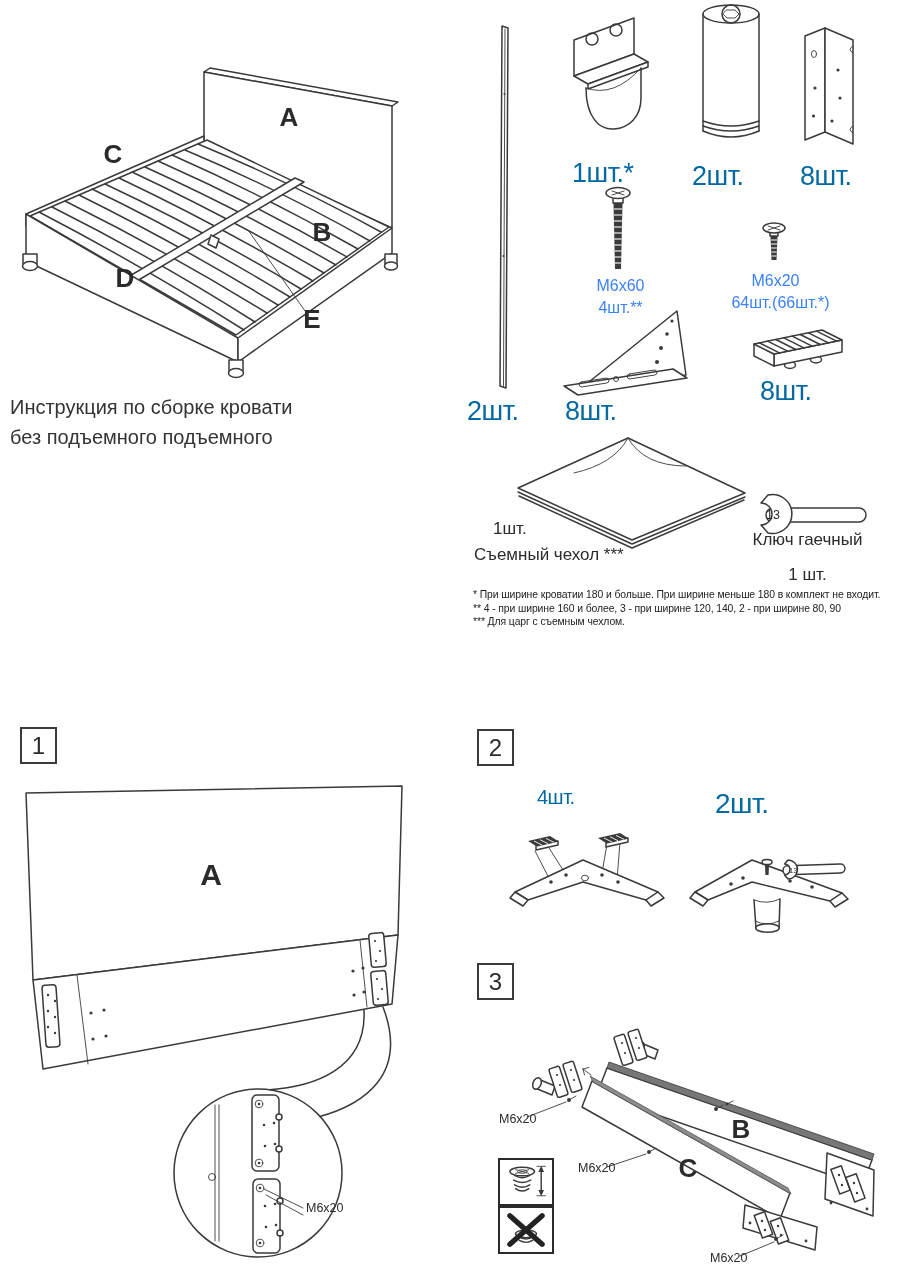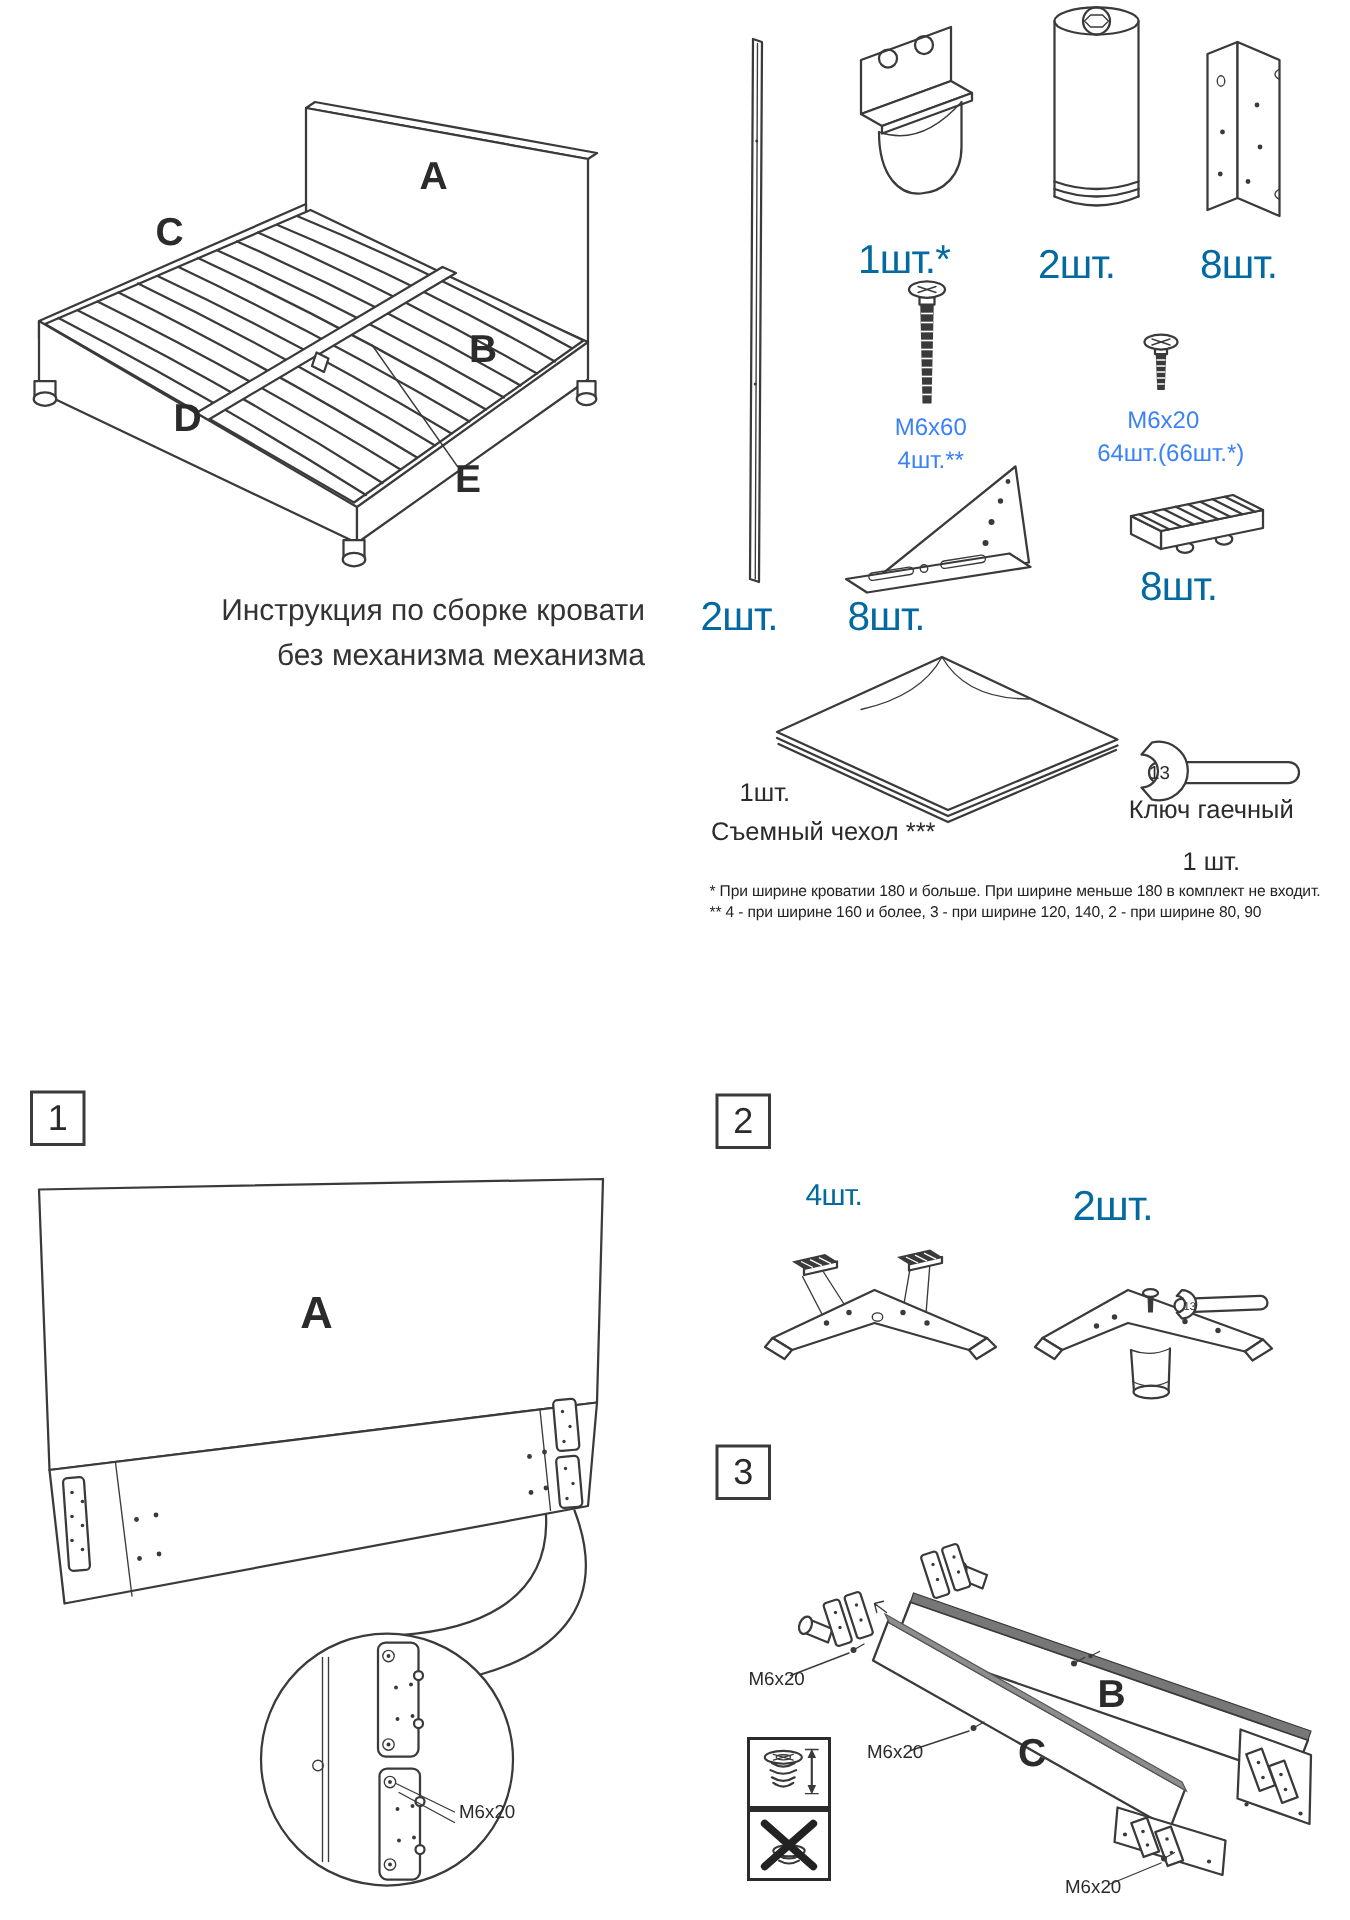--- a/index.html
+++ b/index.html
@@ -3,21 +3,21 @@
 <meta charset="utf-8">
 <style>
   html,body{margin:0;padding:0;background:#fff;}
   .page{position:relative;width:900px;height:1280px;background:#fff;overflow:hidden;
         font-family:"Liberation Sans",sans-serif;color:#2b2b2b;}
   .abs{position:absolute;}
   .cnt{font-size:27px;color:#0369a1;letter-spacing:-0.5px;}
   .cnt-sm{font-size:16px;text-align:center;color:#3b82f6;}
   .cap{font-size:17px;color:#2b2b2b;}
   .cap-c{font-size:17px;color:#2b2b2b;text-align:center;}
-  .title{font-size:20px;line-height:30px;text-align:right;color:#333;}
+  .title{font-size:20px;line-height:30px;text-align:left;color:#333;}
   .site{font-size:14.5px;text-align:center;color:#333;}
   .foot{font-size:10.4px;font-weight:normal;line-height:13.5px;letter-spacing:-0.1px;color:#222;}
   .foot p{margin:0;}
   .stepnum{width:33px;height:33px;border:2px solid #3a3a3a;background:#fff;
            display:flex;align-items:center;justify-content:center;font-size:24px;color:#2b2b2b;}
   .iconbox{width:52px;height:44px;border:2.5px solid #2b2b2b;background:#fff;
            display:flex;align-items:center;justify-content:center;}
   svg{display:block;overflow:visible;}
   svg text{font-family:"Liberation Sans",sans-serif;}
   .s{fill:#fff;stroke:#3a3a3a;stroke-width:1.5;stroke-linejoin:round;stroke-linecap:round;}
@@ -73,21 +73,21 @@
     <line class="sn thin" x1="297" y1="303" x2="240" y2="222"></line>
     <text class="dlbl" x="281" y="118" text-anchor="middle">A</text>
     <text class="dlbl" x="105" y="155" text-anchor="middle">C</text>
     <text class="dlbl" x="314" y="233" text-anchor="middle">B</text>
     <text class="dlbl" x="117" y="279" text-anchor="middle">D</text>
     <text class="dlbl" x="304" y="320" text-anchor="middle">E</text>
   </svg>
 
   <div class="abs title" style="left:10px;top:392px;width:420px">
     <div>Инструкция по сборке кровати</div>
-    <div>без механизма механизма</div>
+    <div>без подъемного подъемного</div>
   </div>
 
   <svg class="abs" style="left:496px;top:24px" width="20" height="366" viewBox="0 0 20 366">
     <polygon class="s" points="6,2 12,4 10,364 4,362"></polygon>
     <line class="sn thin" x1="9" y1="5" x2="7.5" y2="362"></line>
     <circle class="sd" cx="8.5" cy="70" r="1"></circle>
       <circle class="sd" cx="7.5" cy="232" r="1"></circle>
   </svg>
   <div class="abs cnt" style="left:467px;top:396px;width:80px">2шт.</div>
 
@@ -213,20 +213,21 @@
     <rect class="s" x="36" y="16" width="100" height="14" rx="7" stroke-width="1.1"></rect>
     <path class="s" stroke-width="1.1" d="M38,3 A19.5,19.5 0 1 1 38,41 L31,33 A11,11 0 1 0 31,11 Z"></path>
     <text class="slbl" x="36" y="27">13</text>
   </svg>
   <div class="abs cap-c" style="left:735px;top:530px;width:145px">Ключ гаечный</div>
   <div class="abs cap-c" style="left:735px;top:565px;width:145px">1 шт.</div>
 
   <div class="abs foot" style="left:473px;top:588px;width:420px">
     <p>* При ширине кроватии 180 и больше. При ширине меньше  180 в комплект не входит.</p>
     <p>**  4 - при ширине 160 и более, 3 - при ширине 120, 140, 2 - при ширине 80, 90</p>
+    <p>***  Для царг с съемным чехлом.</p>
   </div>
 
   <div class="abs stepnum" style="left:20px;top:727px">1</div>
 
   <svg class="abs" style="left:15px;top:775px" width="430" height="505" viewBox="0 0 430 505">
     <polygon class="s" points="11,18 387,11 383,160 18,205"></polygon>
     <polygon class="s" points="18,205 383,160 377,229 28,294"></polygon>
     <line class="sn thin" x1="62" y1="200" x2="73" y2="289"></line>
     <line class="sn thin" x1="345" y1="165" x2="352" y2="232"></line>
     <rect class="s" x="29" y="210" width="14" height="62" rx="3" transform="rotate(-4 36 241)"></rect>

